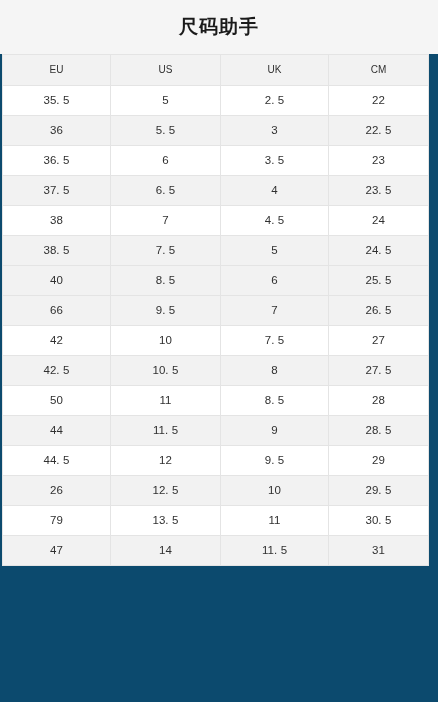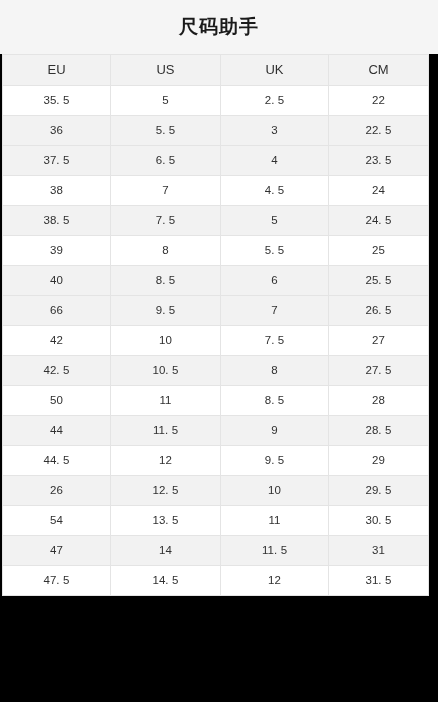--- a/index.html
+++ b/index.html
@@ -10,21 +10,21 @@
     width: 438px;
     height: 702px;
     background: #f5f5f5;
     font-family: "Liberation Sans", sans-serif;
     overflow: hidden;
   }
   .page {
     width: 438px;
     height: 702px;
     position: relative;
-    background: #000000;
+    background: #0c4a6e;
   }
   .title-bar {
     height: 54px;
     display: flex;
     align-items: center;
     justify-content: center;
     background: #f5f5f5;
   }
   .title-text {
     font-family: "Liberation Serif", "DejaVu Serif", serif;
@@ -60,21 +60,21 @@
     height: 29px;
     line-height: 29px;
     white-space: nowrap;
   }
   table.size-table thead th {
     background: #f2f2f2;
     height: 30px;
     line-height: 30px;
     font-weight: 400;
     color: #303030;
-    font-size: 13px;
+    font-size: 10px;
     border-top: 1px solid #e4e4e4;
   }
   table.size-table tbody tr.odd td {
     background: #ffffff;
     margin-left: 21px;
   }
   table.size-table tbody tr.even td {
     background: #f2f2f2;
   }
   .num {
@@ -116,44 +116,44 @@
             <td><span class="num">5</span></td>
             <td><span class="num">2<span class="dot">.</span>5</span></td>
             <td><span class="num">22</span></td>
           </tr>
           <tr class="even">
             <td><span class="num">36</span></td>
             <td><span class="num">5<span class="dot">.</span>5</span></td>
             <td><span class="num">3</span></td>
             <td><span class="num">22<span class="dot">.</span>5</span></td>
           </tr>
+          <tr class="odd">
+            <td><span class="num">36<span class="dot">.</span>5</span></td>
+            <td><span class="num">6</span></td>
+            <td><span class="num">3<span class="dot">.</span>5</span></td>
+            <td><span class="num">23</span></td>
+          </tr>
           <tr class="even">
             <td><span class="num">37<span class="dot">.</span>5</span></td>
             <td><span class="num">6<span class="dot">.</span>5</span></td>
             <td><span class="num">4</span></td>
             <td><span class="num">23<span class="dot">.</span>5</span></td>
           </tr>
           <tr class="odd">
             <td><span class="num">38</span></td>
             <td><span class="num">7</span></td>
             <td><span class="num">4<span class="dot">.</span>5</span></td>
             <td><span class="num">24</span></td>
           </tr>
           <tr class="even">
             <td><span class="num">38<span class="dot">.</span>5</span></td>
             <td><span class="num">7<span class="dot">.</span>5</span></td>
             <td><span class="num">5</span></td>
             <td><span class="num">24<span class="dot">.</span>5</span></td>
           </tr>
-          <tr class="odd">
-            <td><span class="num">39</span></td>
-            <td><span class="num">8</span></td>
-            <td><span class="num">5<span class="dot">.</span>5</span></td>
-            <td><span class="num">25</span></td>
-          </tr>
           <tr class="even">
             <td><span class="num">40</span></td>
             <td><span class="num">8<span class="dot">.</span>5</span></td>
             <td><span class="num">6</span></td>
             <td><span class="num">25<span class="dot">.</span>5</span></td>
           </tr>
           <tr class="even">
             <td><span class="num">66</span></td>
             <td><span class="num">9<span class="dot">.</span>5</span></td>
             <td><span class="num">7</span></td>
@@ -189,34 +189,28 @@
             <td><span class="num">9<span class="dot">.</span>5</span></td>
             <td><span class="num">29</span></td>
           </tr>
           <tr class="even">
             <td><span class="num">26</span></td>
             <td><span class="num">12<span class="dot">.</span>5</span></td>
             <td><span class="num">10</span></td>
             <td><span class="num">29<span class="dot">.</span>5</span></td>
           </tr>
           <tr class="odd">
-            <td><span class="num">54</span></td>
+            <td><span class="num">79</span></td>
             <td><span class="num">13<span class="dot">.</span>5</span></td>
             <td><span class="num">11</span></td>
             <td><span class="num">30<span class="dot">.</span>5</span></td>
           </tr>
           <tr class="even">
             <td><span class="num">47</span></td>
             <td><span class="num">14</span></td>
             <td><span class="num">11<span class="dot">.</span>5</span></td>
             <td><span class="num">31</span></td>
           </tr>
-          <tr class="odd">
-            <td><span class="num">47<span class="dot">.</span>5</span></td>
-            <td><span class="num">14<span class="dot">.</span>5</span></td>
-            <td><span class="num">12</span></td>
-            <td><span class="num">31<span class="dot">.</span>5</span></td>
-          </tr>
         </tbody>
     </table>
   </div>
 
 </div>
 
 </body></html>

